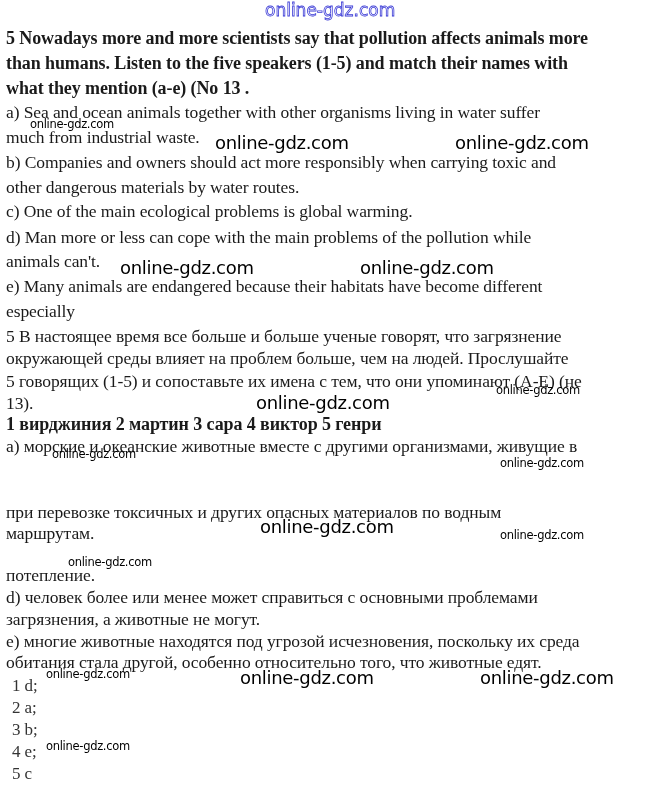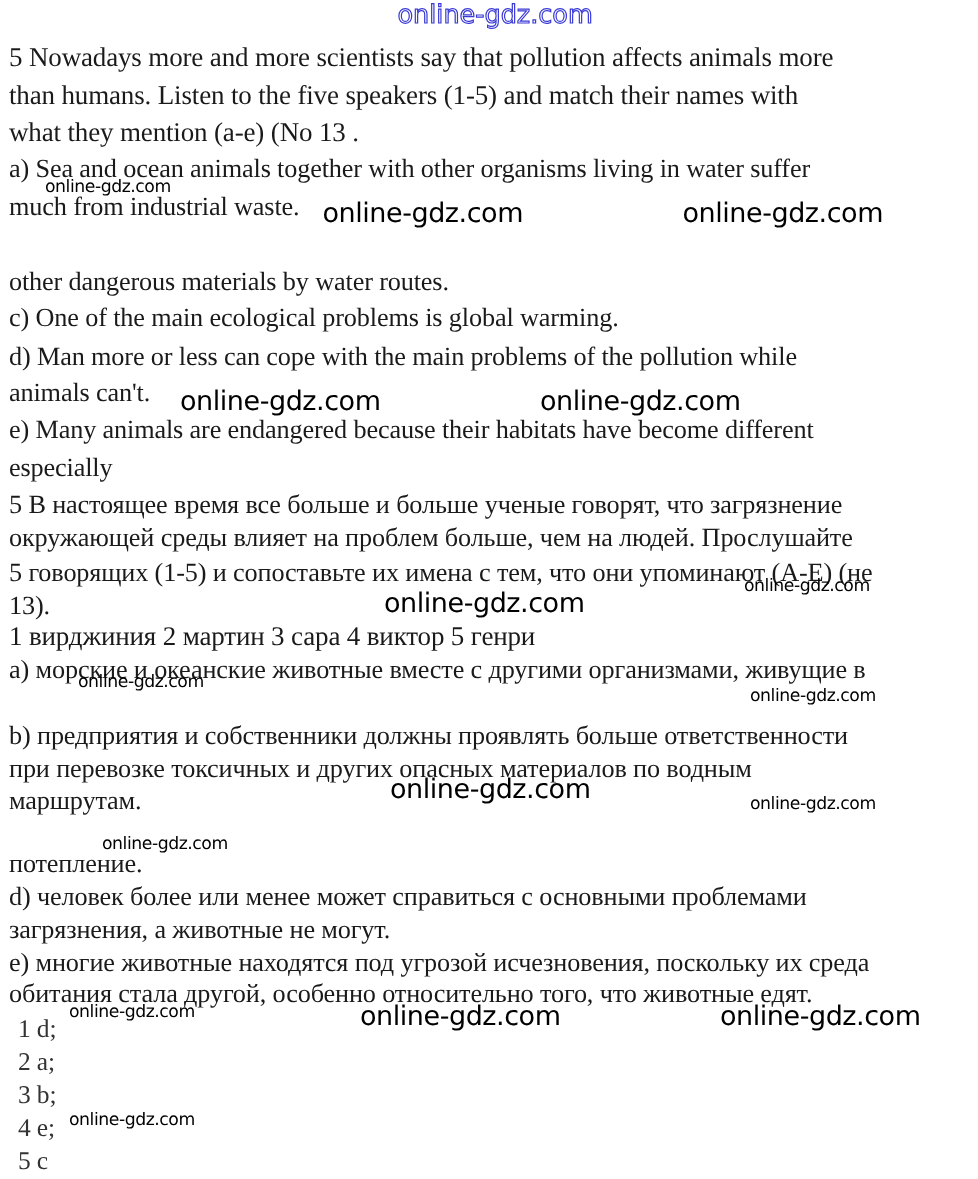--- a/index.html
+++ b/index.html
@@ -6,21 +6,21 @@
     body {
       width: 652px; height: 786px; position: relative; overflow: hidden;
       font-family: "Liberation Serif", "DejaVu Serif", serif;
       color: #1a1a1a;
     }
     .page { position: absolute; left: 0; top: 0; width: 652px; height: 579px; }
     .line {
       position: absolute; left: 6px; white-space: nowrap;
       font-size: 17.5px; line-height: 22px; letter-spacing: -0.1px;
     }
-    .bold { font-weight: normal; font-size: 18px; }
+    .bold { font-weight: bold; font-size: 18px; }
     .ans { left: 12px; font-size: 17px; color: #333; }
     .wm {
       position: absolute; white-space: nowrap;
       font-family: "DejaVu Sans", "Liberation Sans", sans-serif;
       color: #000; 
     }
     .wm-big { font-size: 18px; letter-spacing: -0.3px; }
     .wm-small { font-size: 11.5px; letter-spacing: -0.3px; }
     .wm-top {
       position: absolute; left: 265px; top: 0px;
@@ -36,35 +36,35 @@
 <div class="page">
 
   <span class="wm-top">online-gdz.com</span>
 
   <div class="line bold" style="top:27px">5 Nowadays more and more scientists say that pollution affects animals more</div>
   <div class="line bold" style="top:52px">than humans. Listen to the five speakers (1-5) and match their names with</div>
   <div class="line bold" style="top:77px">what they mention (a-e) (No 13 .</div>
 
   <div class="line" style="top:101px">a) Sea and ocean animals together with other organisms living in water suffer</div>
   <div class="line" style="top:126px">much from industrial waste.</div>
+  <div class="line" style="top:151px">b) Companies and owners should act more responsibly when carrying toxic and</div>
   <div class="line" style="top:176px">other dangerous materials by water routes.</div>
   <div class="line" style="top:200px">c) One of the main ecological problems is global warming.</div>
   <div class="line" style="top:226px">d) Man more or less can cope with the main problems of the pollution while</div>
   <div class="line" style="top:250px">animals can't.</div>
   <div class="line" style="top:275px">e) Many animals are endangered because their habitats have become different</div>
   <div class="line" style="top:300px">especially</div>
 
   <div class="line" style="top:325px">5 В настоящее время все больше и больше ученые говорят, что загрязнение</div>
   <div class="line" style="top:347px">окружающей среды влияет на проблем больше, чем на людей. Прослушайте</div>
   <div class="line" style="top:370px">5 говорящих (1-5) и сопоставьте их имена с тем, что они упоминают (А-Е) (не</div>
   <div class="line" style="top:392px">13).</div>
   <div class="line bold" style="top:413px">1 вирджиния 2 мартин 3 сара 4 виктор 5 генри</div>
 
   <div class="line" style="top:435px">a) морские и океанские животные вместе с другими организмами, живущие в</div>
-  <div class="line" style="top:479px">b) предприятия и собственники должны проявлять больше ответственности</div>
   <div class="line" style="top:501px">при перевозке токсичных и других опасных материалов по водным</div>
   <div class="line" style="top:522px">маршрутам.</div>
   <div class="line" style="top:564px">потепление.</div>
   <div class="line" style="top:586px">d) человек более или менее может справиться с основными проблемами</div>
   <div class="line" style="top:608px">загрязнения, а животные не могут.</div>
   <div class="line" style="top:630px">e) многие животные находятся под угрозой исчезновения, поскольку их среда</div>
   <div class="line" style="top:651px">обитания стала другой, особенно относительно того, что животные едят.</div>
 
   <div class="line ans" style="top:675px">1 d;</div>
   <div class="line ans" style="top:697px">2 a;</div>

